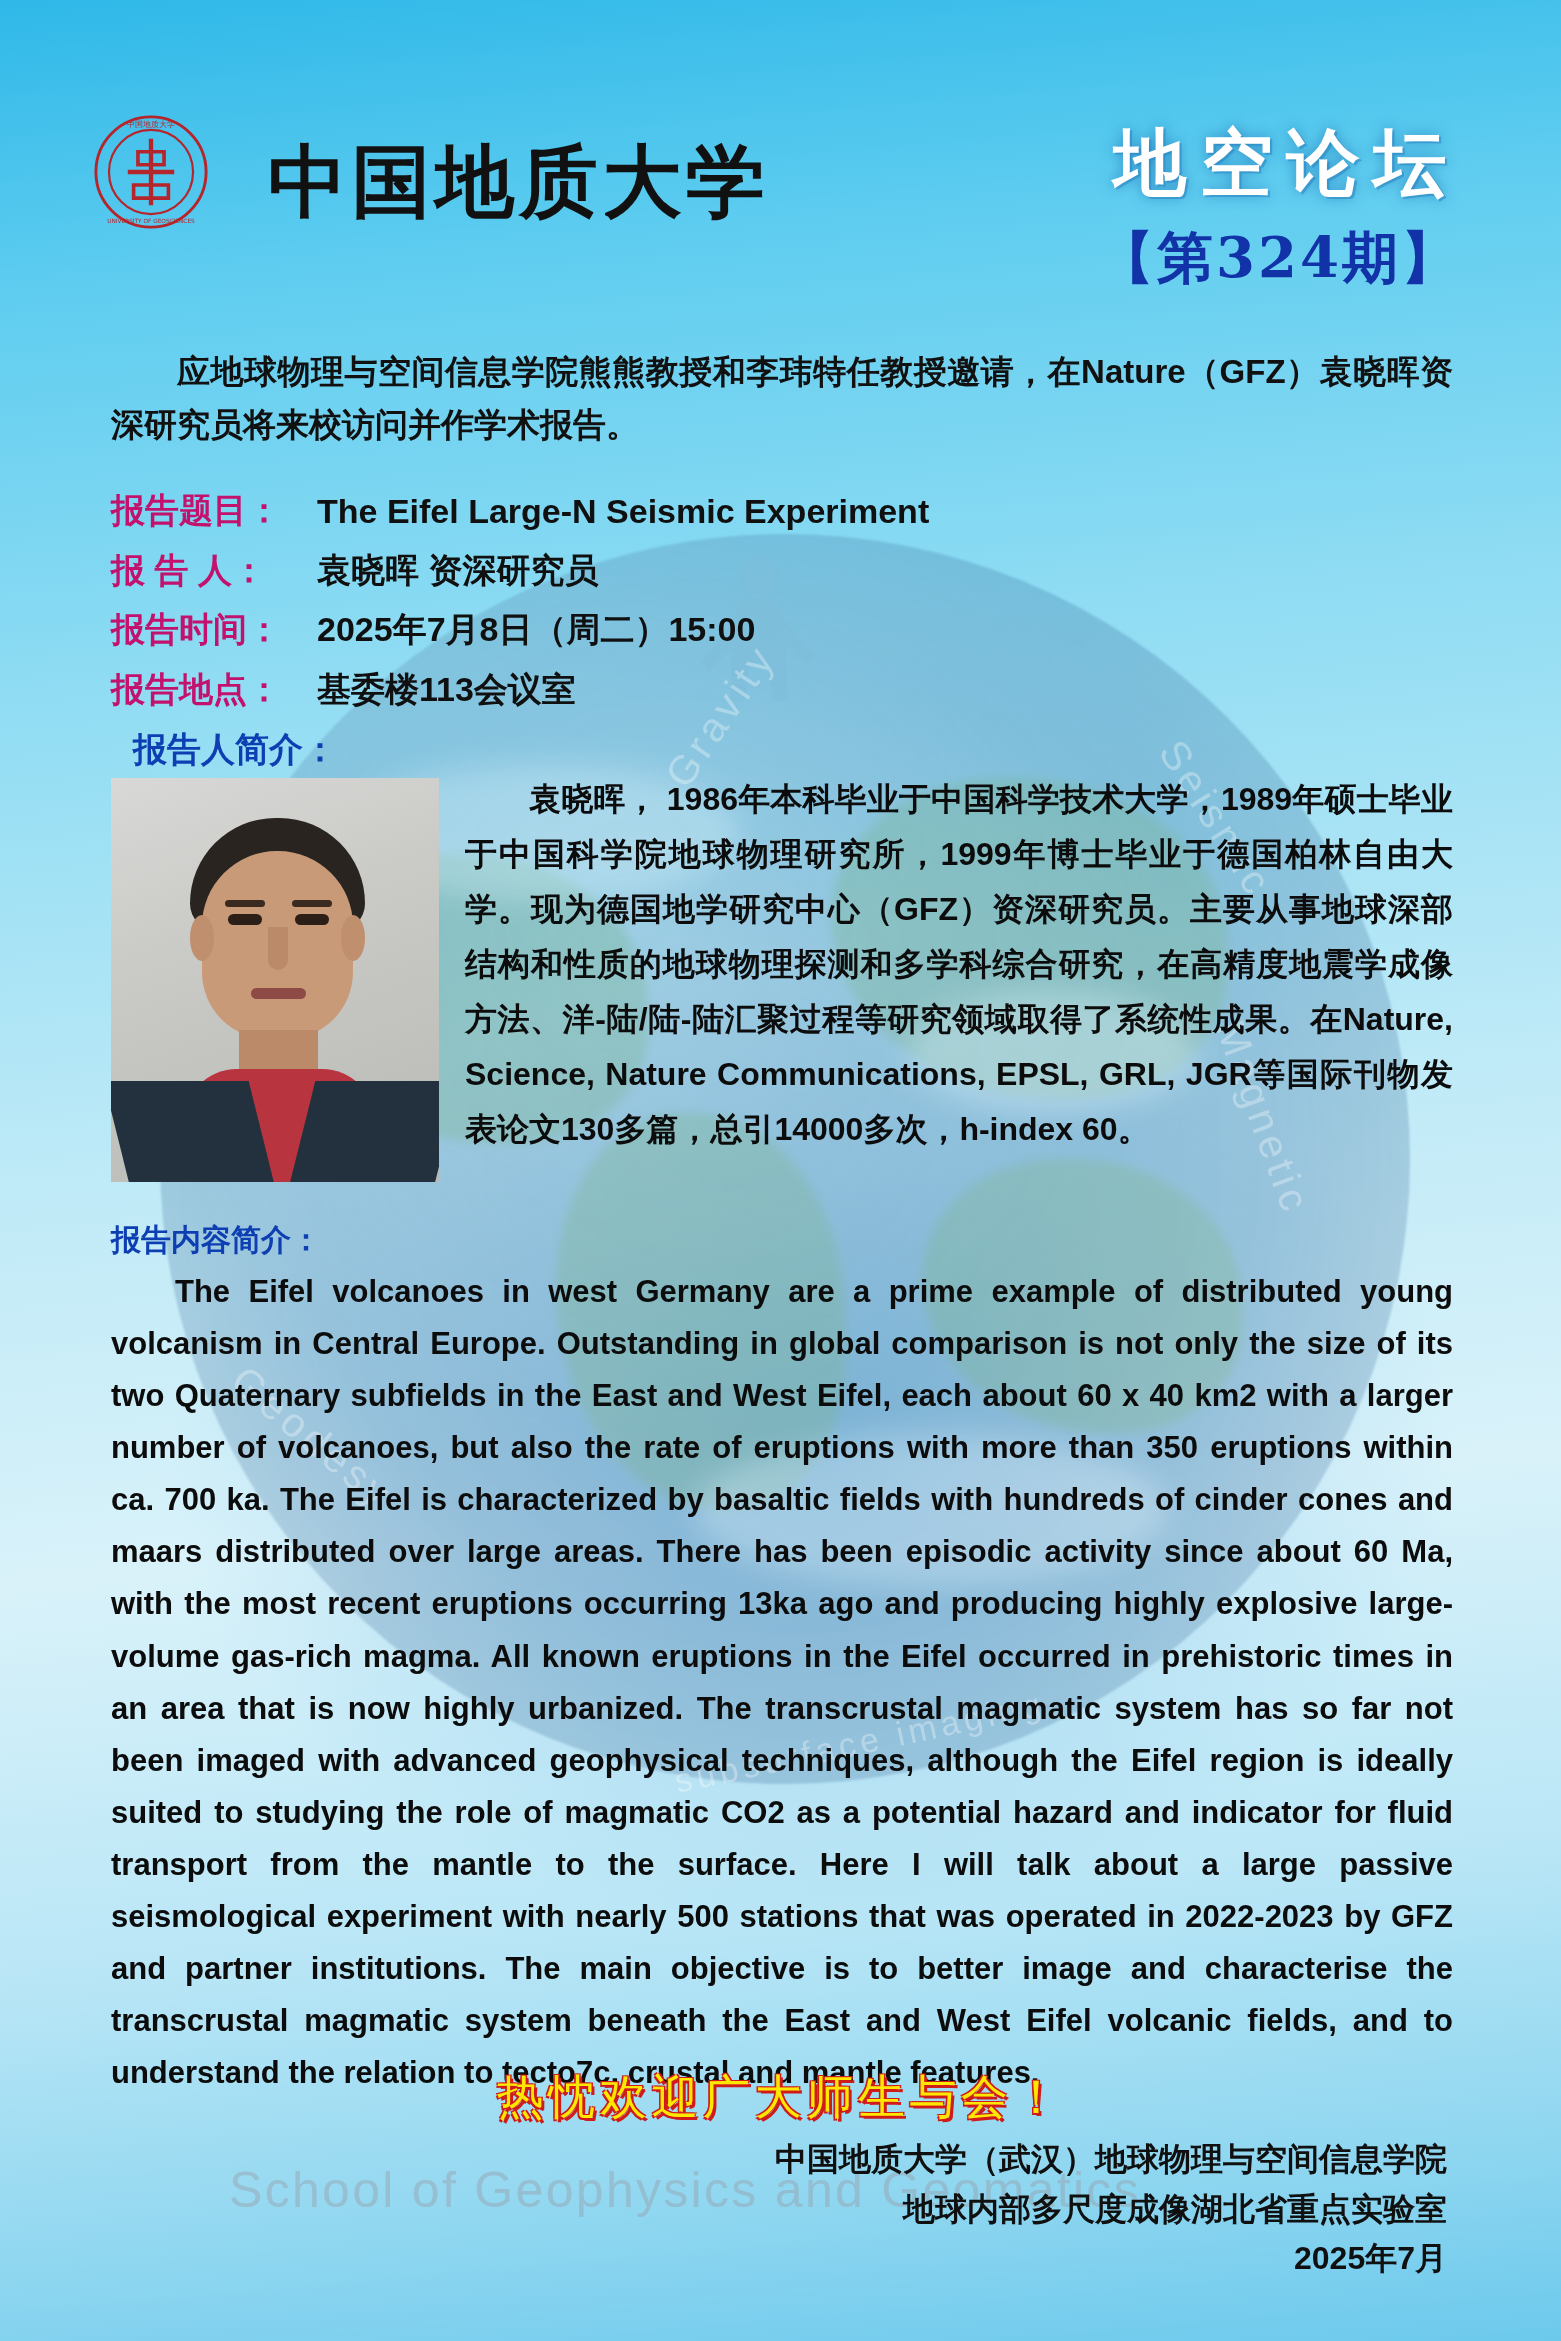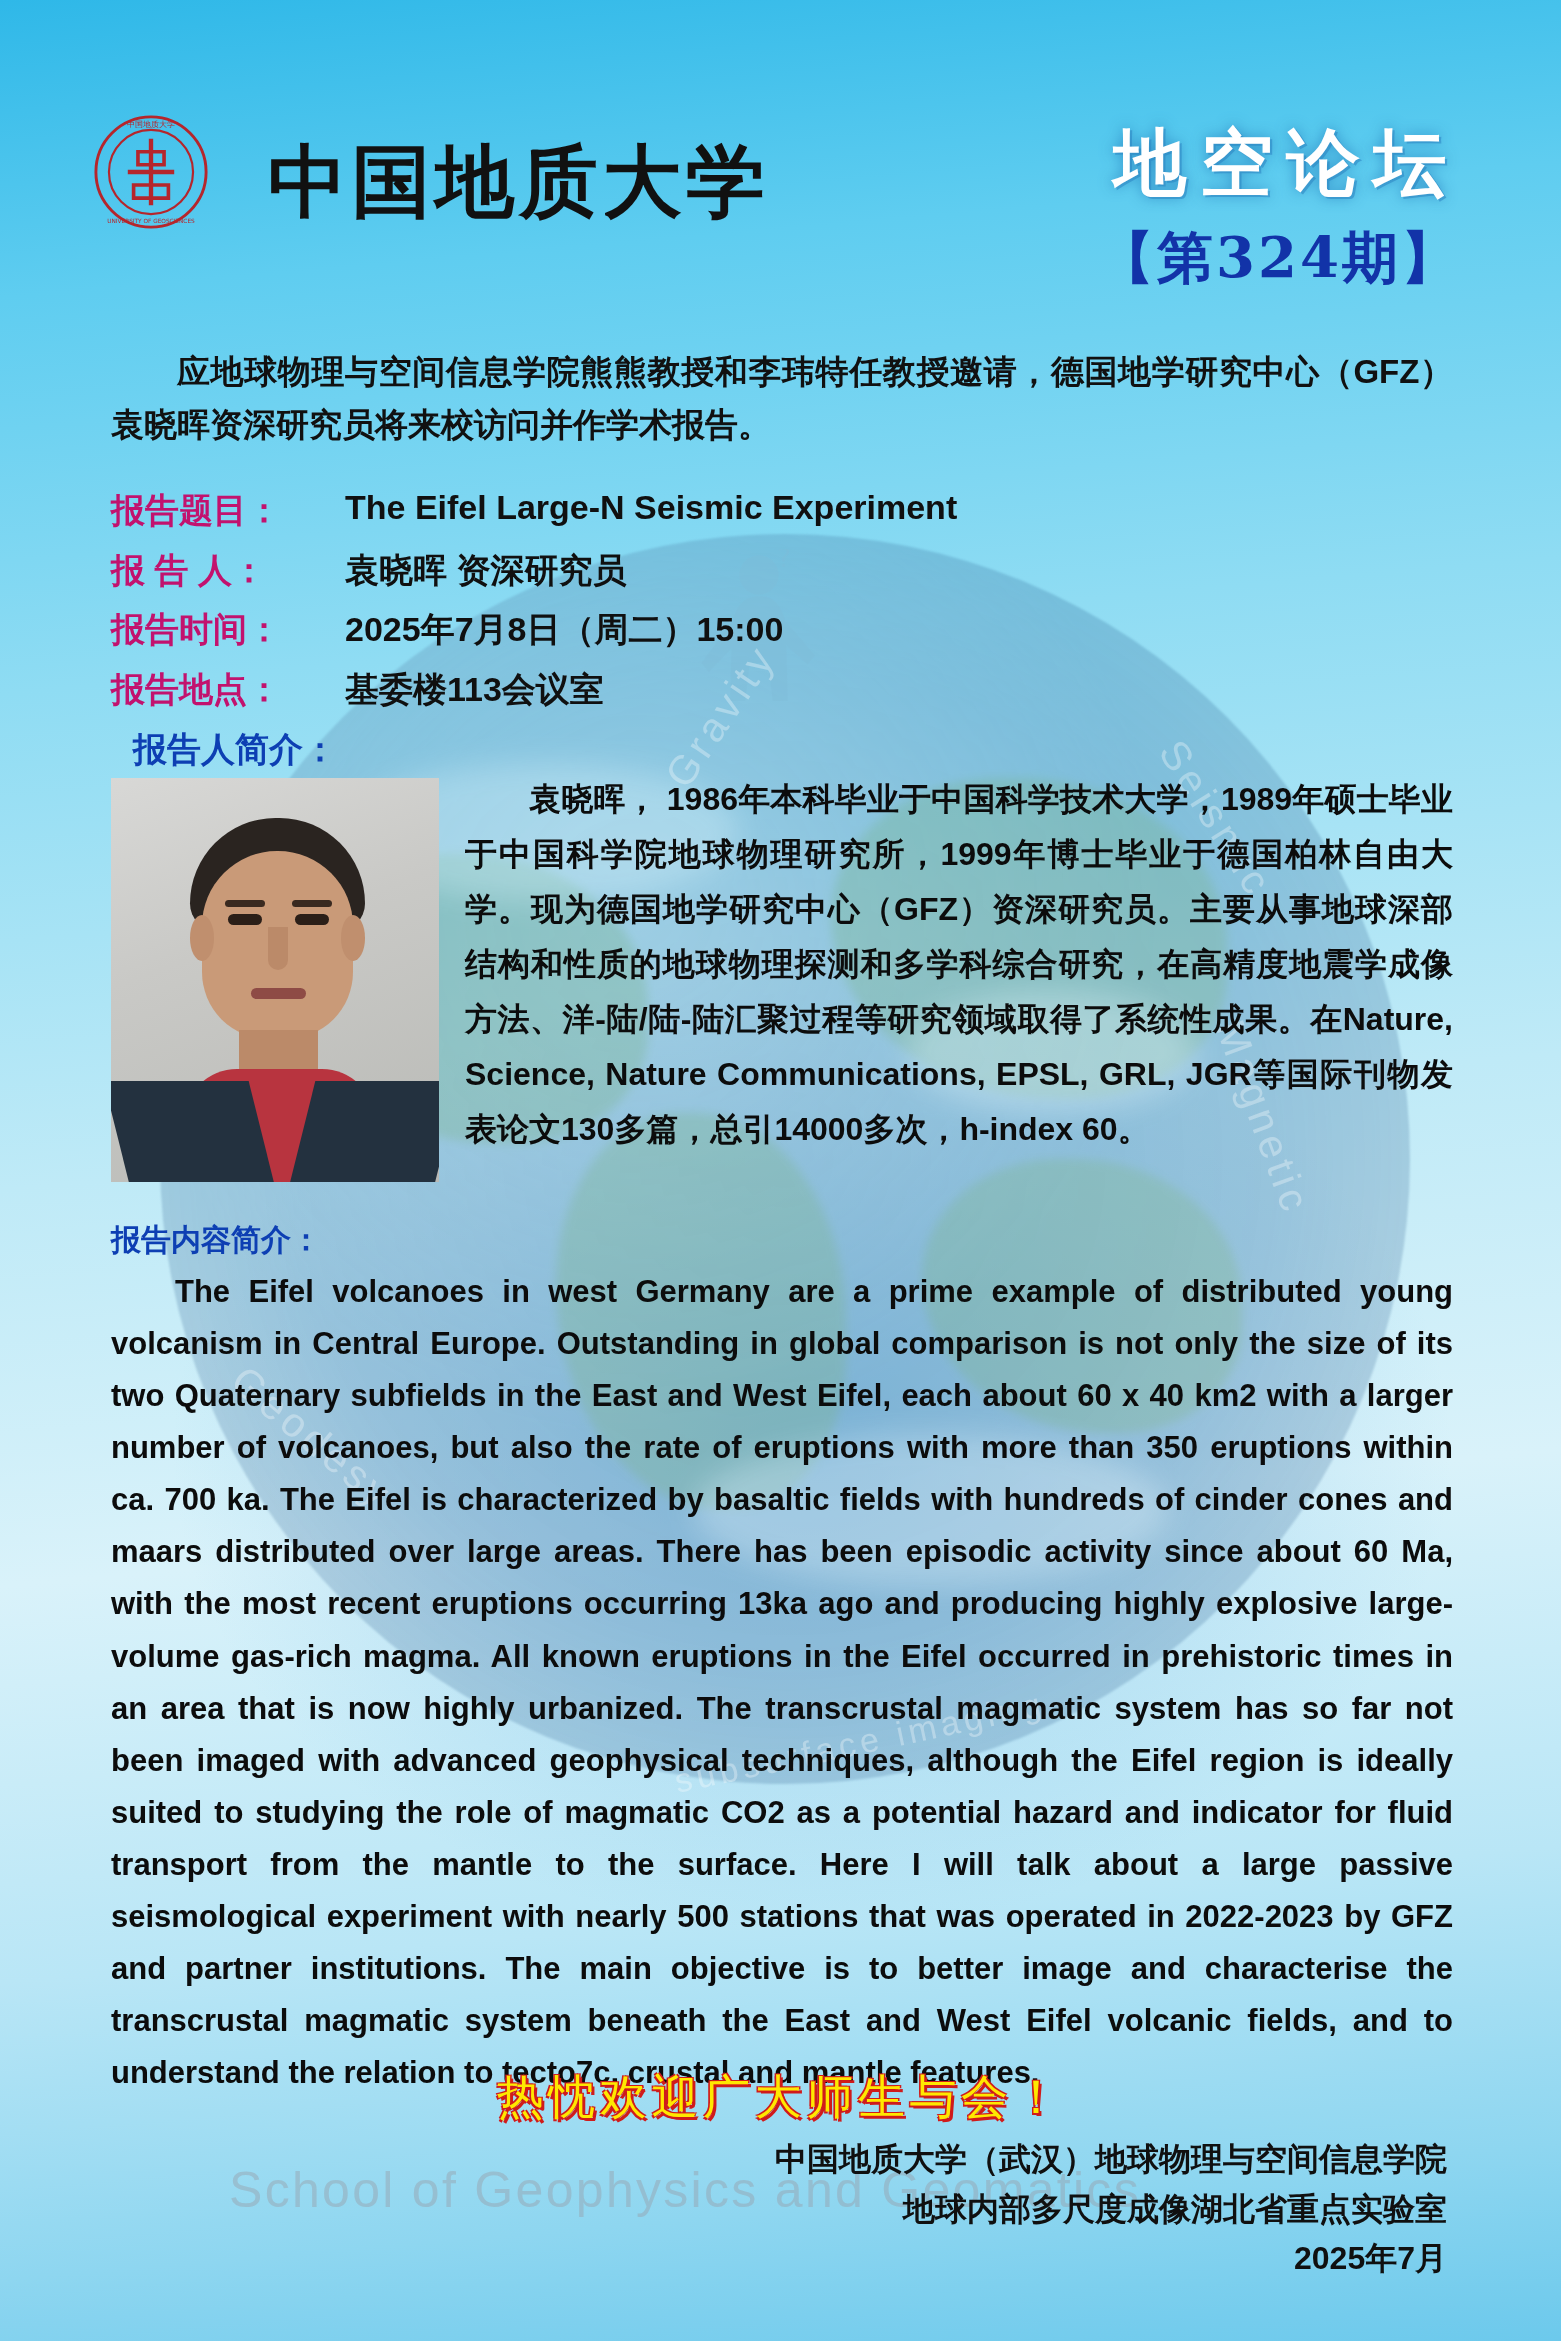--- a/index.html
+++ b/index.html
@@ -143,23 +143,22 @@
 
   
   .info-block {
     position: absolute;
     left: 111px;
     top: 488px;
     width: 1372px;
   }
   .info-row {
     display: flex;
-    align-items: flex-start;
+    align-items: center;
     margin-bottom: 13.7px;
-    gap: 28px;
   }
   .info-label {
     font-size: 34px;
     font-weight: bold;
     color: #c2126e;
     white-space: nowrap;
     width: 206px;
   }
   .info-value {
     font-size: 34px;
@@ -309,21 +308,21 @@
       <path d="M62 52 L98 52 L98 70 L62 70 Z" fill="none" stroke="#b5262c" stroke-width="5"></path>
       <path d="M56 98 L104 98 L104 116 L56 116 Z" fill="none" stroke="#b5262c" stroke-width="5"></path>
       <text x="80" y="18" text-anchor="middle" font-size="11" fill="#b5262c" font-family="DejaVu Sans, sans-serif">中国地质大学</text>
       <text x="80" y="150" text-anchor="middle" font-size="8" fill="#b5262c" font-family="DejaVu Sans, sans-serif">UNIVERSITY OF GEOSCIENCES</text>
     </svg>
     <div class="univ-name">中国地质大学</div>
     <div class="forum-title">地空论坛</div>
     <div class="forum-issue">【第324期】</div>
   </div>
 
-  <div class="intro">应地球物理与空间信息学院熊熊教授和李玮特任教授邀请，德国地学研究中心（GFZ）袁晓晖资深研究员将来校访问并作学术报告。</div>
+  <div class="intro">应地球物理与空间信息学院熊熊教授和李玮特任教授邀请，在Nature（GFZ）袁晓晖资深研究员将来校访问并作学术报告。</div>
 
   <div class="info-block">
     <div class="info-row">
       <div class="info-label">报告题目：</div>
       <div class="info-value">The Eifel Large-N Seismic Experiment</div>
     </div>
     <div class="info-row">
       <div class="info-label">报 告 人：</div>
       <div class="info-value">袁晓晖  资深研究员</div>
     </div>

